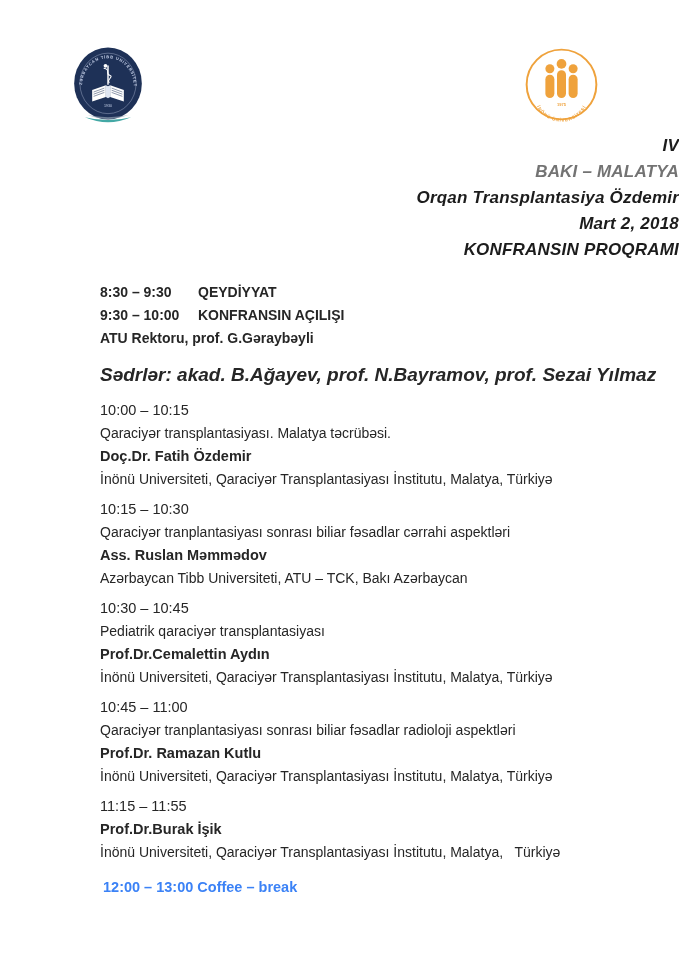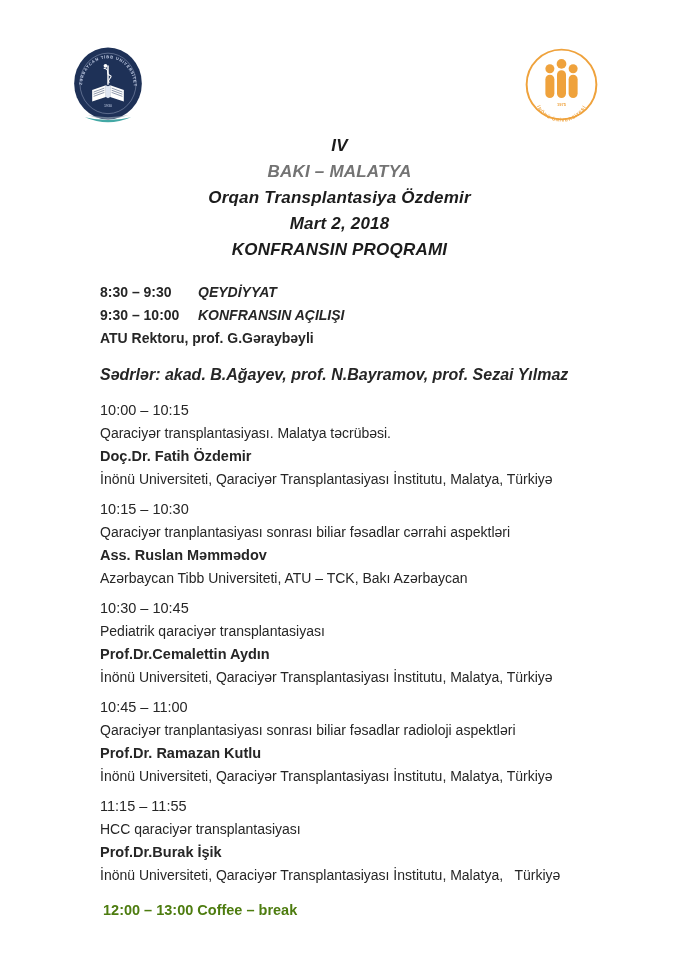--- a/index.html
+++ b/index.html
@@ -16,21 +16,21 @@
   }
 
   .logo { position: absolute; }
   .logo-left  { left: 72px;  top: 45px; width: 72px; height: 84px; }
   .logo-right { left: 524px; top: 47px; width: 75px; height: 75px; }
   .logo svg { width: 100%; height: 100%; display: block; }
 
   .title-block {
     position: absolute;
     top: 133px; left: 0; right: 0;
-    text-align: center;
+    text-align: right;
     font-size: 17px;
     font-weight: 700;
     font-style: italic;
     line-height: 26px;
     color: #1c1c1c;
     letter-spacing: .2px;
   }
   .title-block .accent { color: #737373; }
 
   .content {
@@ -38,44 +38,44 @@
     left: 100px; top: 281px;
     width: 565px;
     font-size: 14px;
     line-height: 23px;
     color: #262626;
   }
   .content .line { white-space: pre; }
 
   .opening-row { font-weight: 700; white-space: pre; }
   .opening-row .time-col { display: inline-block; width: 98px; }
-  .opening-row .event-label { font-style: italic; }
+  .opening-row .event-label { }
   .rector-line { font-weight: 700; white-space: pre; }
 
   .chairs-line {
     margin-top: 13px;
     font-weight: 700;
     font-style: italic;
     white-space: pre;
-    font-size: 16px;
+    font-size: 19px;
   }
 
   .sessions { margin-top: 13px; }
   .session { margin-bottom: 7px; }
   .session .sess-time { font-weight: 400; font-size: 14.5px; }
   .session .sess-title { font-weight: 400; }
   .session .sess-speaker { font-weight: 700; font-size: 14.5px; }
   .session .sess-aff { font-weight: 400; }
 
   .coffee-line {
     margin-top: 12px;
     margin-left: 3px;
     font-weight: 700;
     font-size: 14.5px;
-    color: #4d7c0f;
+    color: #3b82f6;
     white-space: pre;
   }
 </style>
 </head>
 <body>
 
 <div class="page">
 
   <div class="logo logo-left">
     <svg viewBox="0 0 100 114" xmlns="http://www.w3.org/2000/svg">
@@ -162,21 +162,20 @@
 
       <div class="session">
         <div class="sess-time line">10:45 – 11:00</div>
         <div class="sess-title line">Qaraciyər tranplantasiyası sonrası biliar fəsadlar radioloji aspektləri</div>
         <div class="sess-speaker line">Prof.Dr. Ramazan Kutlu</div>
         <div class="sess-aff line">İnönü Universiteti, Qaraciyər Transplantasiyası İnstitutu, Malatya, Türkiyə</div>
       </div>
 
       <div class="session">
         <div class="sess-time line">11:15 – 11:55</div>
-        <div class="sess-title line">HCC qaraciyər transplantasiyası</div>
         <div class="sess-speaker line">Prof.Dr.Burak İşik</div>
         <div class="sess-aff line">İnönü Universiteti, Qaraciyər Transplantasiyası İnstitutu, Malatya,   Türkiyə</div>
       </div>
 
     </div>
 
     <div class="coffee-line line">12:00 – 13:00 Coffee – break</div>
 
   </div>
 

